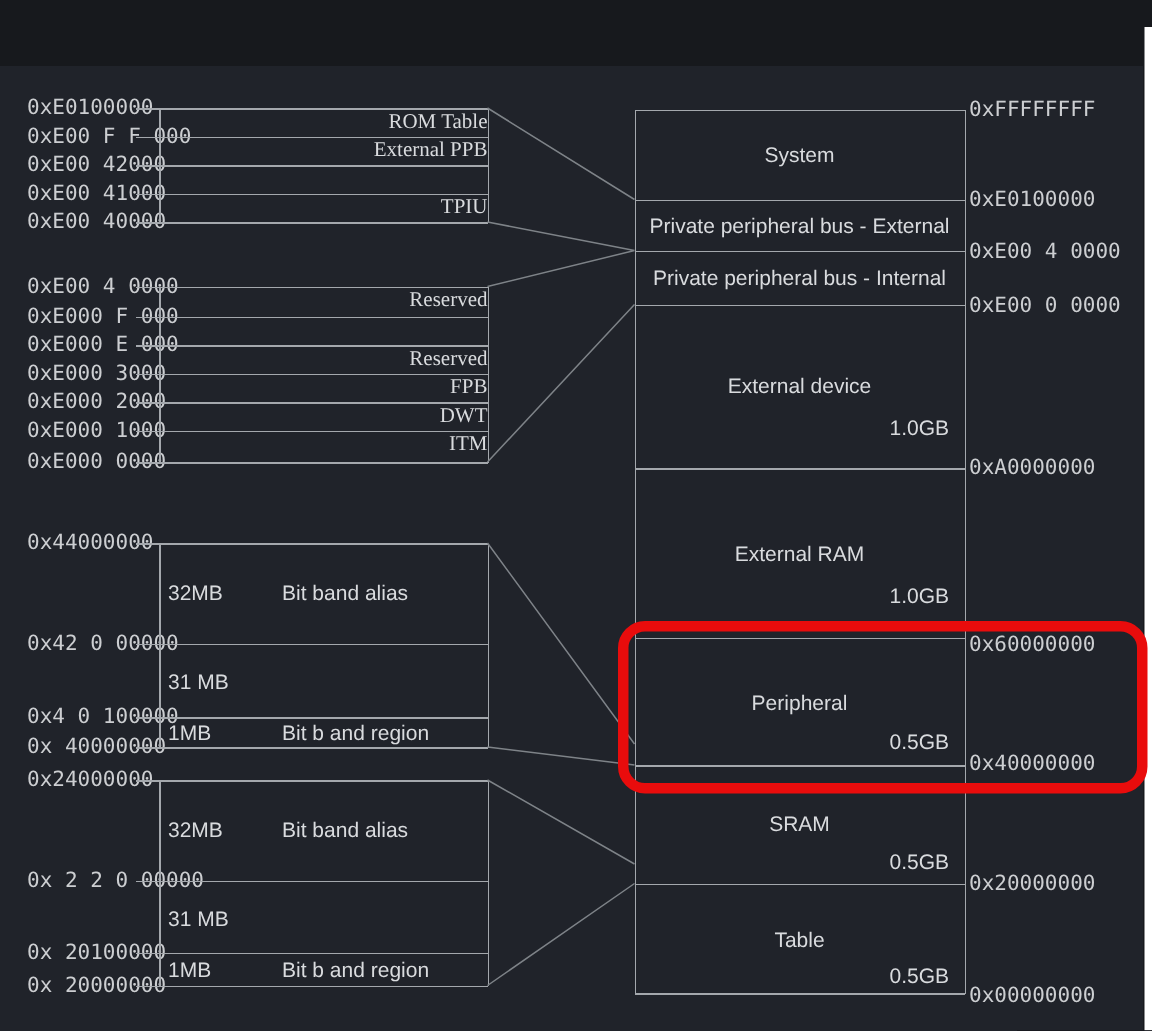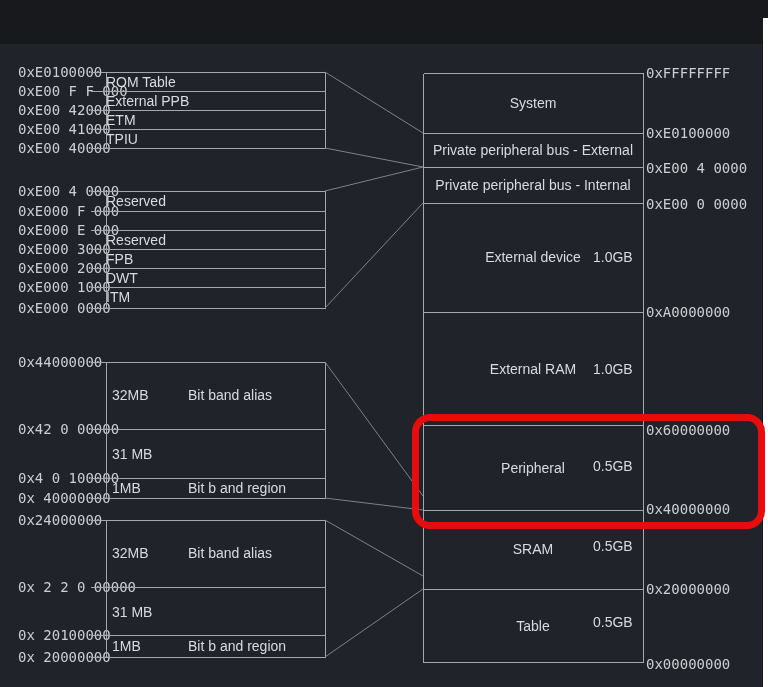--- a/index.html
+++ b/index.html
@@ -6,23 +6,23 @@
   #stage{position:relative;width:768px;height:687px;background:#17191d;overflow:hidden;
          font-family:"Liberation Sans","DejaVu Sans",sans-serif;}
   #panel{position:absolute;left:0;top:44px;width:762px;height:643px;background:#20232a;}
   #title{position:absolute;left:8px;top:12px;font-size:21px;font-weight:700;color:#f4f4f4;
          letter-spacing:-0.3px;white-space:nowrap;}
   .addr{position:absolute;transform:translateY(-50%);line-height:1;white-space:pre;
         font-family:"DejaVu Sans Mono","Liberation Mono",monospace;font-size:14px;color:#ccced1;}
   .addr.l{left:18px;}
   .addr.r{left:646px;}
   .lbl{position:absolute;transform:translateY(-50%);line-height:1;font-size:14px;color:#d9dbde;white-space:nowrap;}
-  .lbl.lc{left:106px;width:219px;text-align:left;}
+  .lbl.lc{left:106px;width:219px;text-align:right;font-family:Liberation Serif, serif;}
   .lbl.rn{left:423px;width:220px;text-align:center;}
-  .lbl.rs{left:593px;}
+  .lbl.rs{left:593px;margin-top:28px;}
   .lbl.bb1{left:112px;}
   .lbl.bb2{left:188px;}
   #lines{position:absolute;left:0;top:0;z-index:3;pointer-events:none;}
   #edge-strip{position:absolute;left:763px;top:18px;width:5px;height:669px;background:#ffffff;z-index:4;}
   #highlight{position:absolute;left:412px;top:414px;width:353px;height:115px;box-sizing:border-box;
              border:7px solid #e90c0c;border-radius:18px;z-index:5;}
   .txt{z-index:2;}
 </style>
 </head>
 <body>
@@ -56,21 +56,20 @@
   <div class="addr r txt" style="top:168px">0xE00 4 0000</div>
   <div class="addr r txt" style="top:204px">0xE00 0 0000</div>
   <div class="addr r txt" style="top:312px">0xA0000000</div>
   <div class="addr r txt" style="top:430px">0x60000000</div>
   <div class="addr r txt" style="top:509px">0x40000000</div>
   <div class="addr r txt" style="top:589px">0x20000000</div>
   <div class="addr r txt" style="top:664px">0x00000000</div>
 
   <div class="lbl lc txt" style="top:82px">ROM Table</div>
   <div class="lbl lc txt" style="top:101px">External PPB</div>
-  <div class="lbl lc txt" style="top:120px">ETM</div>
   <div class="lbl lc txt" style="top:139px">TPIU</div>
 
   <div class="lbl lc txt" style="top:201px">Reserved</div>
   <div class="lbl lc txt" style="top:240px">Reserved</div>
   <div class="lbl lc txt" style="top:278px">DWT</div>
   <div class="lbl lc txt" style="top:259px">FPB</div>
   <div class="lbl lc txt" style="top:297px">ITM</div>
 
   <div class="lbl bb1 txt" style="top:395px">32MB</div>
   <div class="lbl bb2 txt" style="top:395px">Bit band alias</div>

